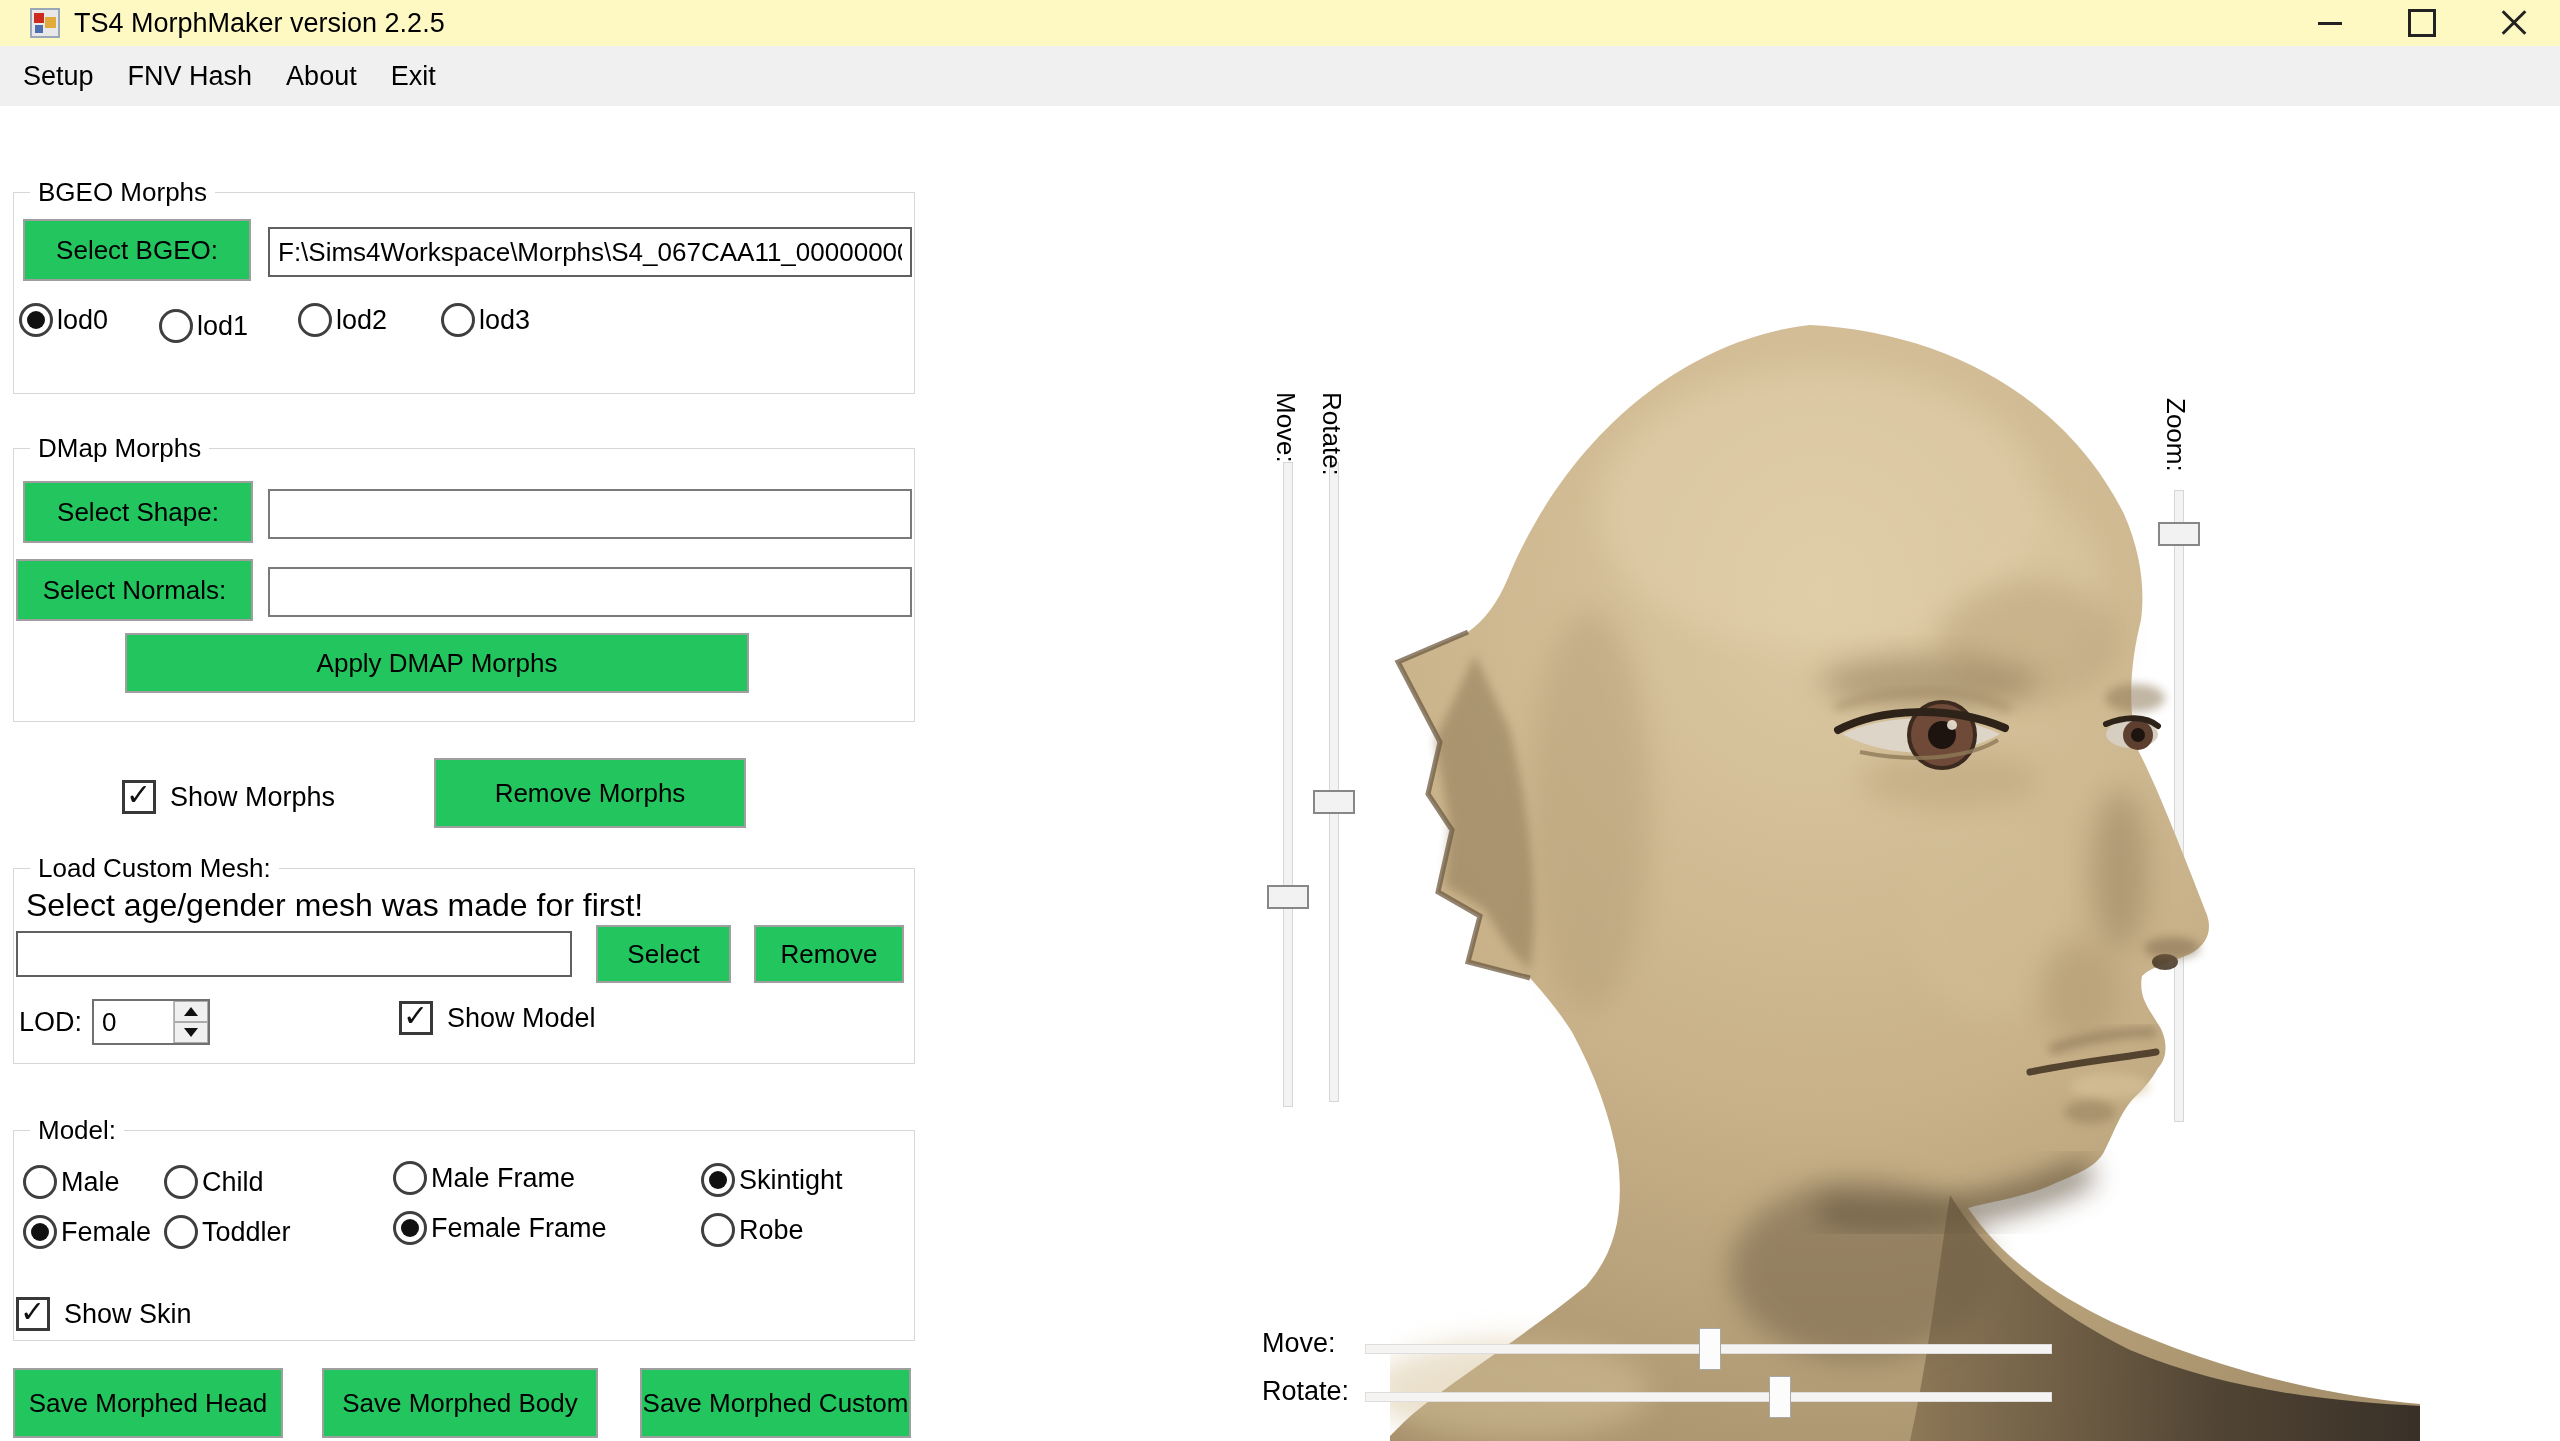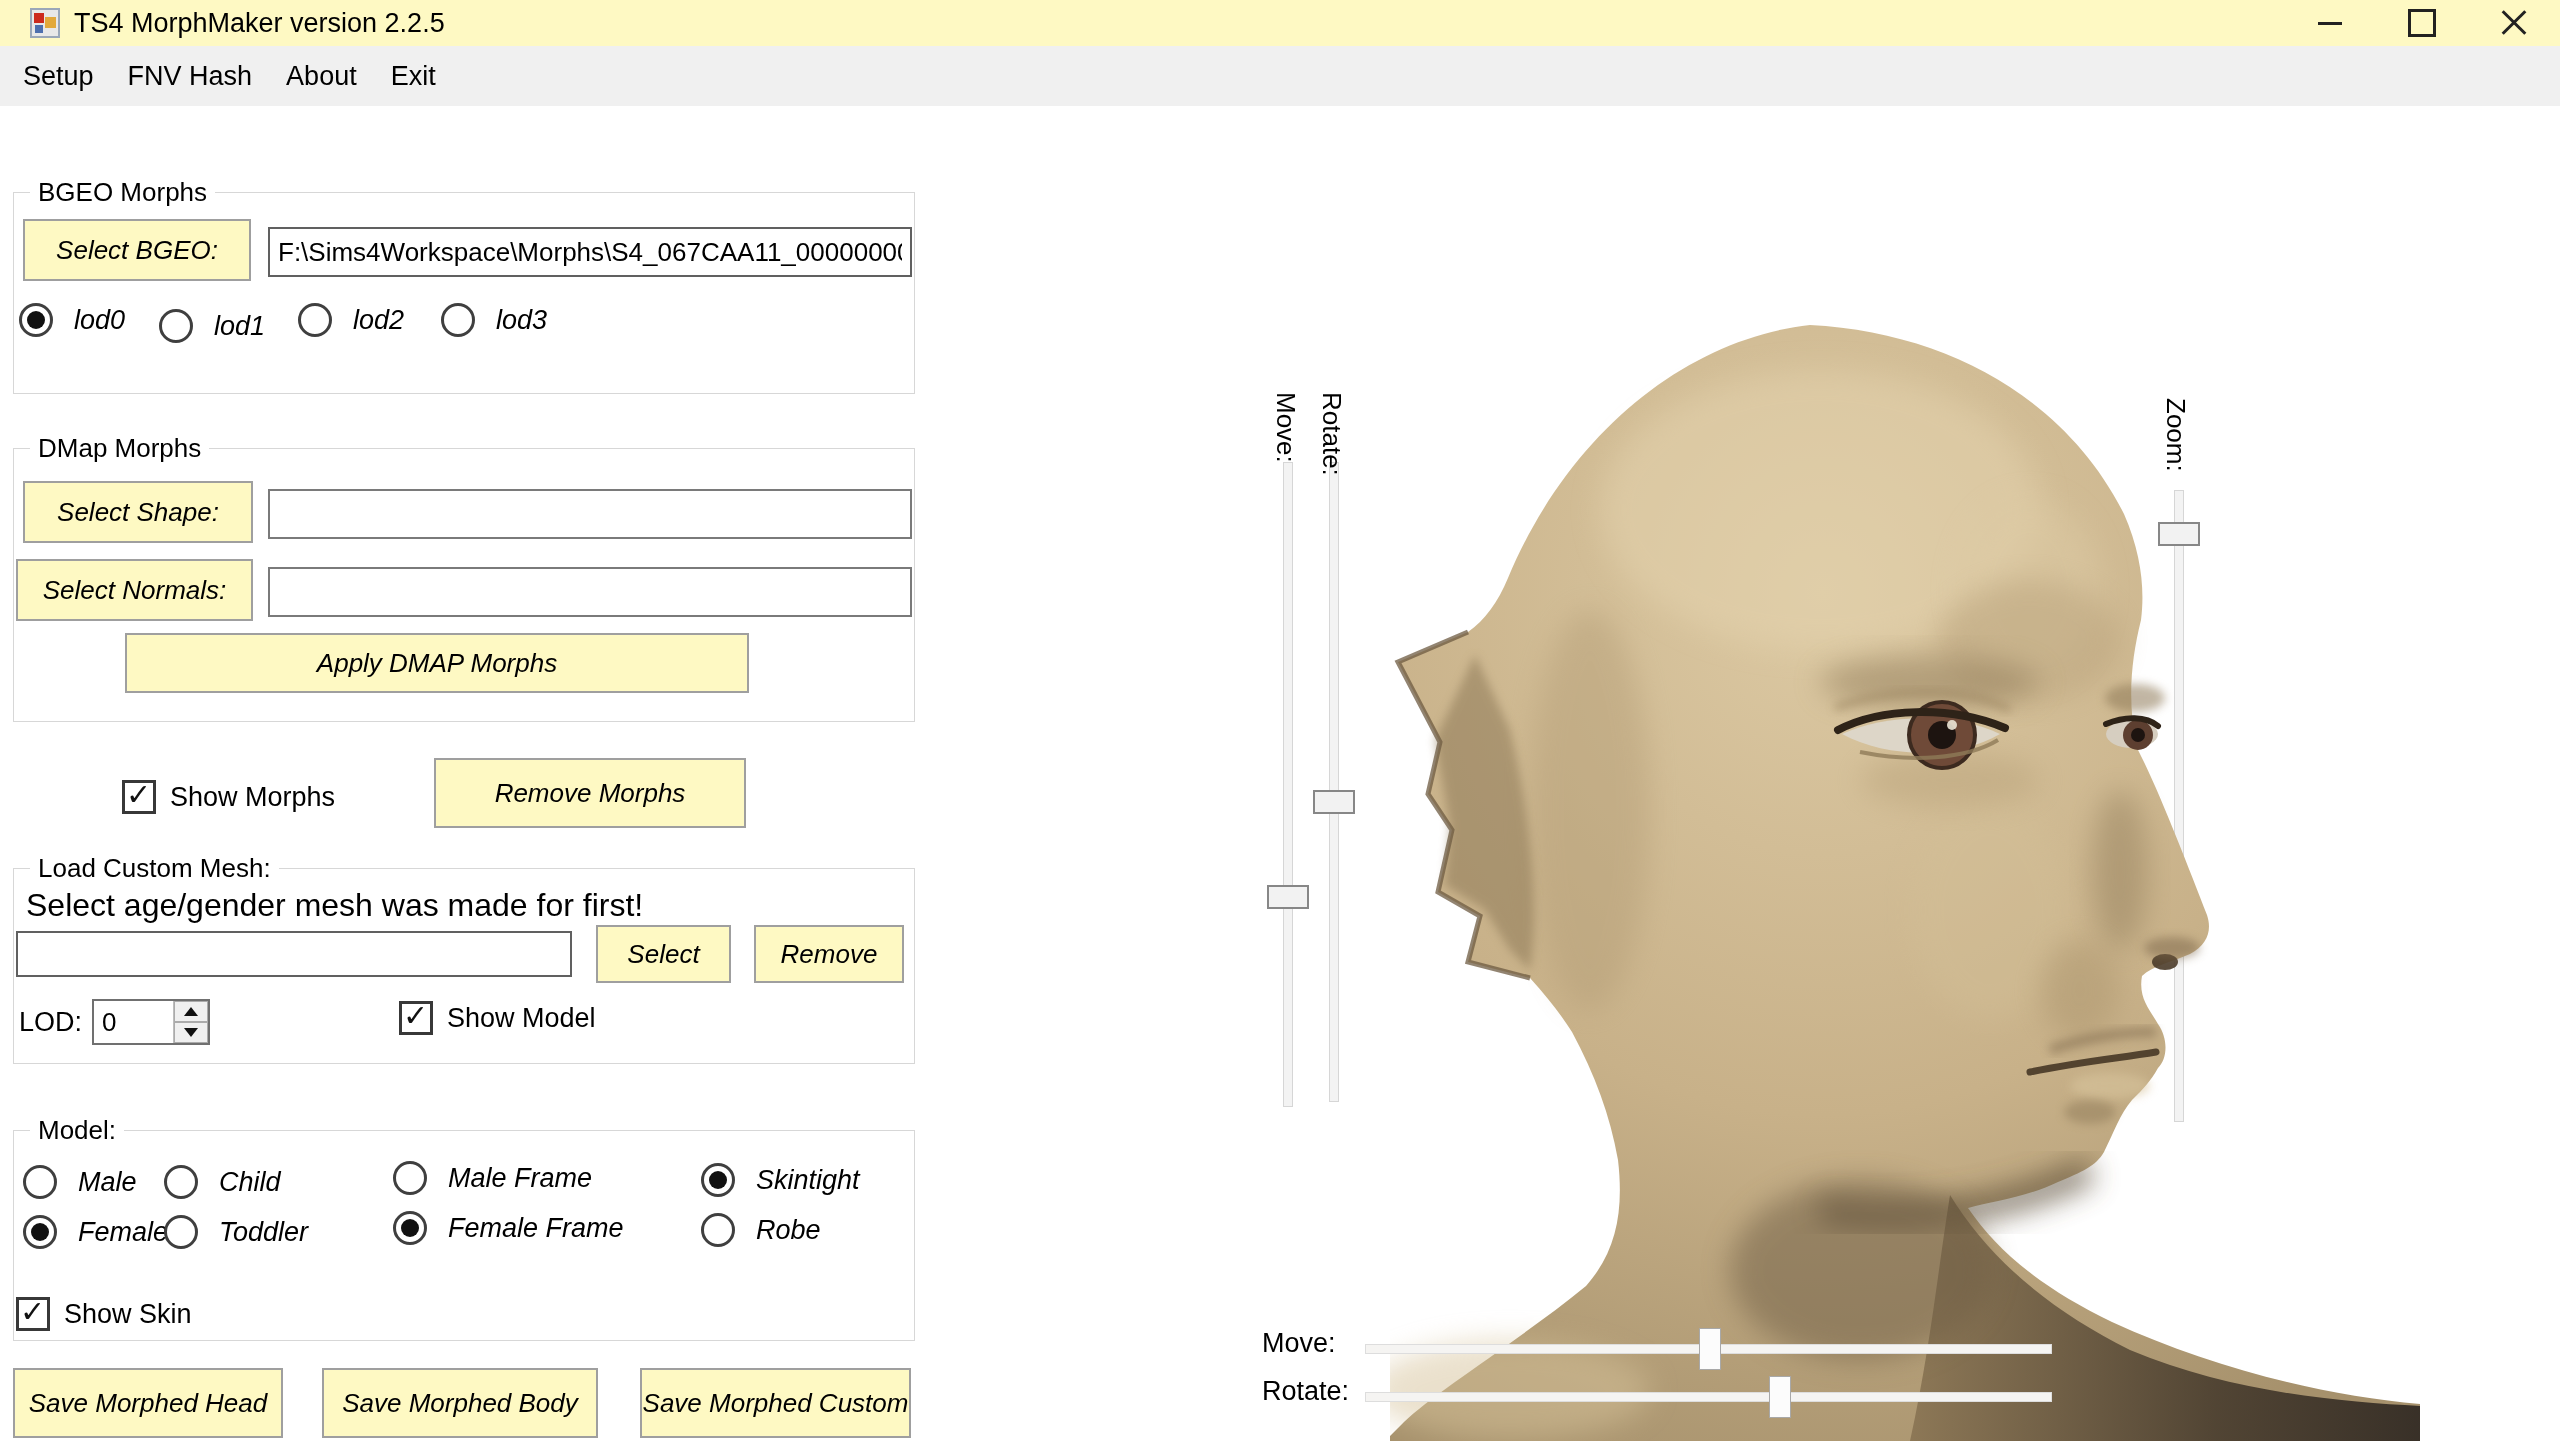--- a/index.html
+++ b/index.html
@@ -24,25 +24,25 @@
   
   .tabs{position:absolute;left:0;top:110px;display:flex;align-items:flex-end;height:54px;}
   .tab{height:44px;line-height:44px;padding:0 15px;background:#f0f0f0;border:1px solid #cfcfcf;border-left:none;
        font-size:26px;white-space:nowrap;box-sizing:border-box;}
   .tab:first-child{border-left:1px solid #cfcfcf;}
   .tab.selected{height:54px;line-height:52px;background:#fff;border:1px solid #c9c9c9;border-bottom:1px solid #fff;
        margin:0 1px;padding:0 19px;position:relative;z-index:2;}
   
   .gb{position:absolute;border:1px solid #d7d7d7;background:transparent;}
   .gb-label{position:absolute;top:-16px;left:16px;background:#fff;padding:0 8px;font-size:26px;white-space:nowrap;}
-  .btn{position:absolute;background:#fef9c3;border:2px solid #9f9f9f;display:flex;align-items:center;
-       justify-content:center;font-size:26px;box-sizing:border-box;white-space:nowrap;font-style:italic;}
+  .btn{position:absolute;background:#22c55e;border:2px solid #9f9f9f;display:flex;align-items:center;
+       justify-content:center;font-size:26px;box-sizing:border-box;white-space:nowrap;}
   .tf{position:absolute;background:#fff;border:2px solid #606060;font-size:26px;padding:0 8px;
       box-sizing:border-box;font-family:"Liberation Sans",sans-serif;color:#000;}
-  .radio{position:absolute;display:flex;align-items:center;gap:21px;font-style:italic;}
+  .radio{position:absolute;display:flex;align-items:center;gap:4px;}
   .radio .dot{position:relative;width:28px;height:28px;border:3px solid #3f3f3f;border-radius:50%;background:#fff;flex:0 0 auto;}
   .radio.selected .dot::after{content:"";position:absolute;inset:5px;background:#111;border-radius:50%;}
   .radio .rlabel{font-size:27px;white-space:nowrap;}
   .check{position:absolute;display:flex;align-items:center;gap:14px;}
   .check .box{position:relative;width:28px;height:28px;border:3px solid #383838;background:#fff;flex:0 0 auto;}
   .check.checked .box::after{content:"\2713";position:absolute;left:1px;top:-6px;font-size:30px;font-weight:bold;color:#111;}
   .check .clabel{font-size:27px;white-space:nowrap;}
   .hint{position:absolute;font-size:32px;white-space:nowrap;}
   
   .spinner{position:absolute;width:118px;height:46px;border:2px solid #707070;background:#fff;box-sizing:border-box;display:flex;}

